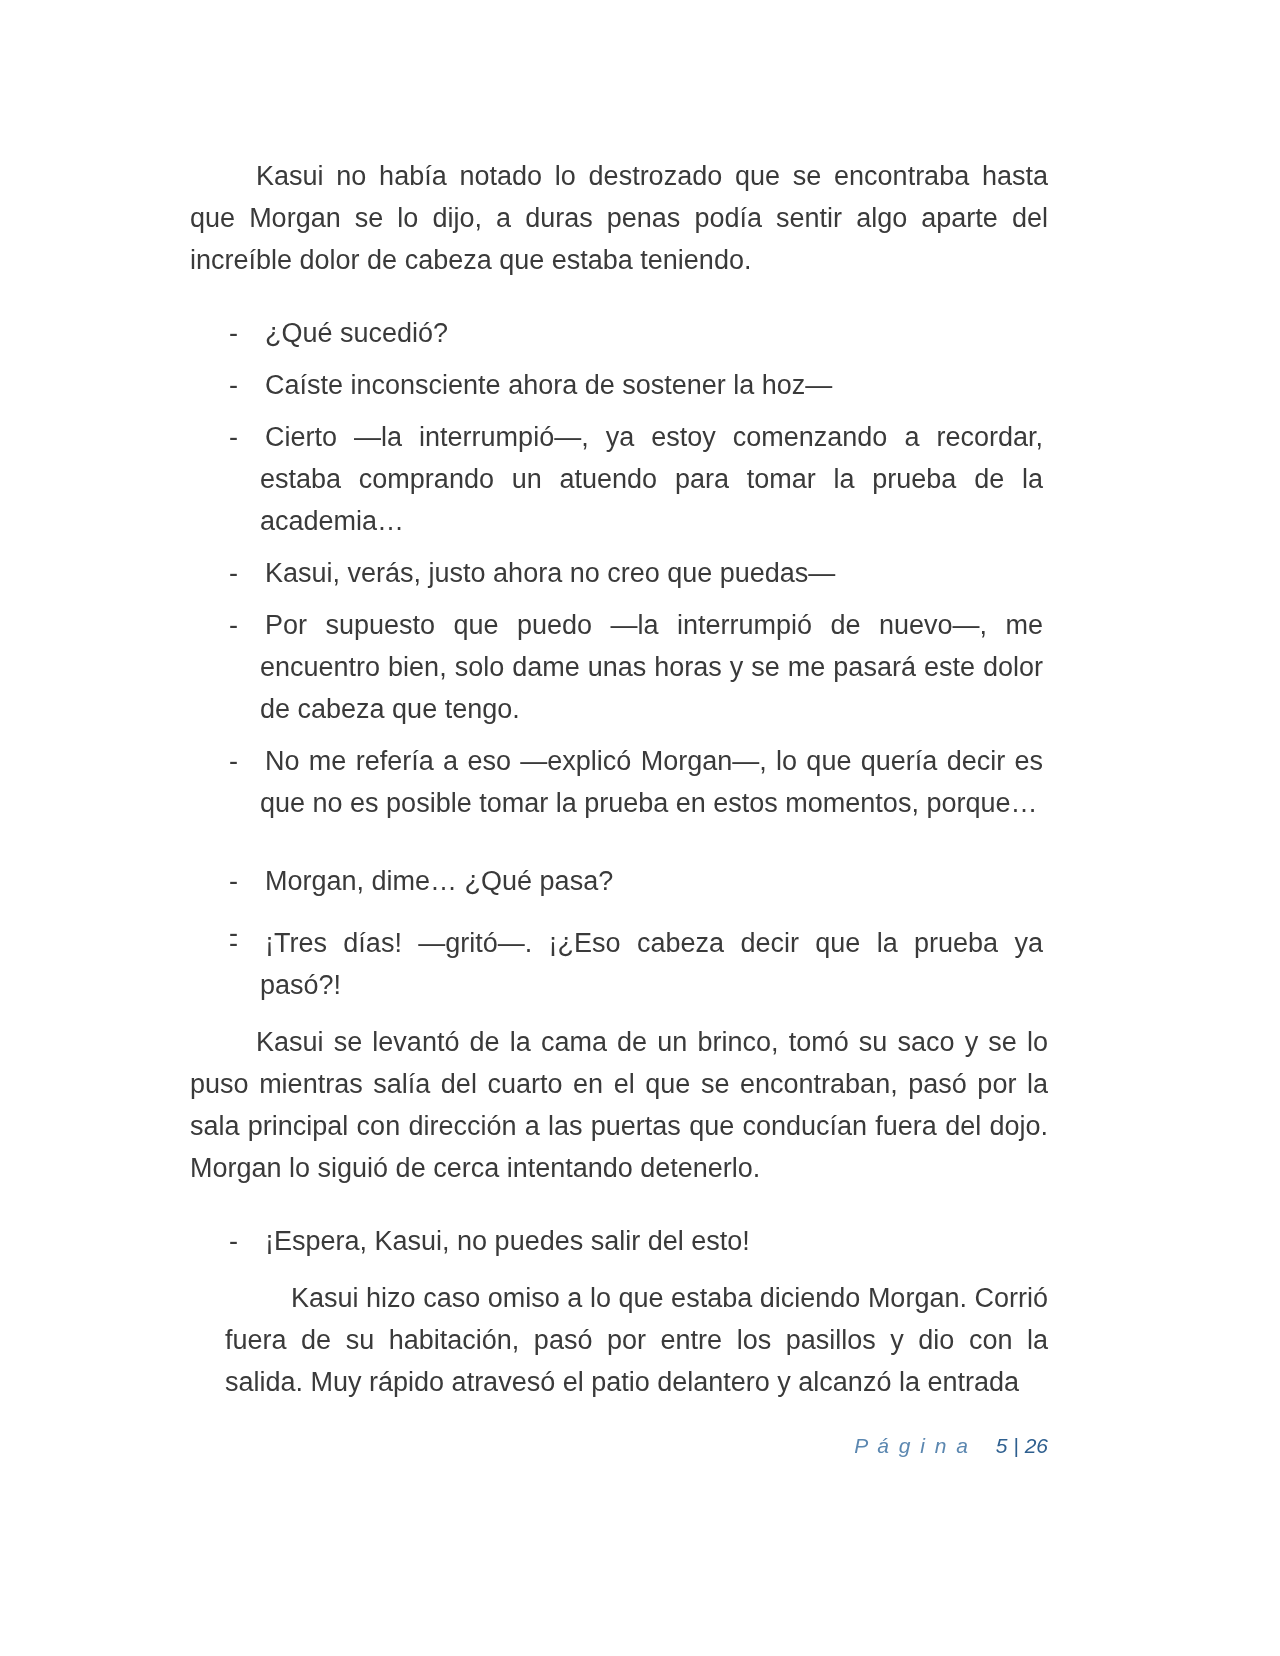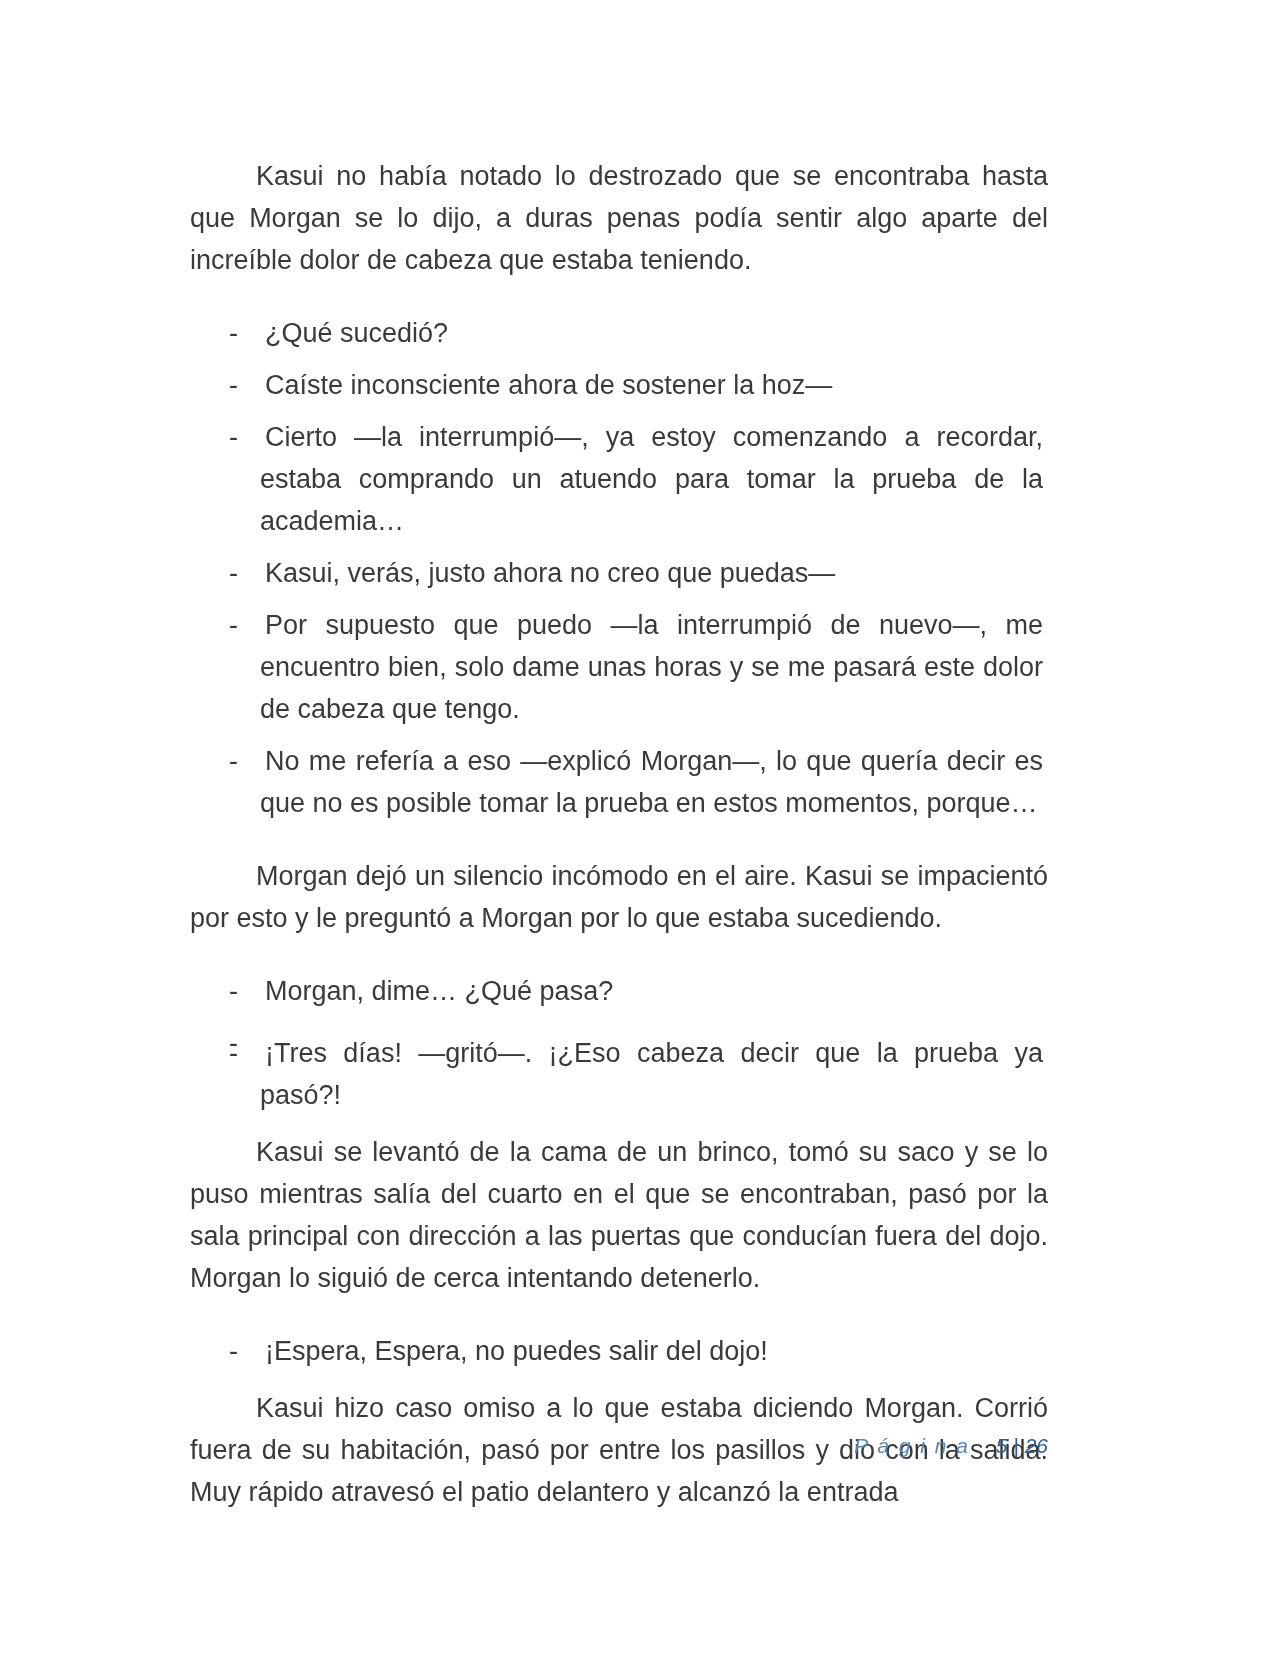--- a/index.html
+++ b/index.html
@@ -23,20 +23,21 @@
     font-size: 27px;
     line-height: 42px;
   }
   .para {
     text-align: justify;
     text-indent: 66px;
     margin: 0 0 16px 0;
   }
   .para.no-bottom {
     margin-bottom: 0;
+    margin-left: 35px;
   }
   .dialogue {
     margin: 0 0 16px 0;
   }
   .dialogue.tight {
     margin-bottom: 0;
   }
   .d-item {
     position: relative;
     padding-left: 70px;
@@ -94,42 +95,41 @@
       <div class="d-item">
         <span class="d-dash">-</span>
         <span class="d-text">Por supuesto que puedo —la interrumpió de nuevo—, me encuentro bien, solo dame unas horas y se me pasará este dolor de cabeza que tengo.</span>
       </div>
       <div class="d-item">
         <span class="d-dash">-</span>
         <span class="d-text">No me refería a eso —explicó Morgan—, lo que quería decir es que no es posible tomar la prueba en estos momentos, porque…</span>
       </div>
     </div>
 
-    <p class="para">Morgan dejó un silencio incómodo en el aire. Kasui se impacientó por esto y le preguntó a Morgan por lo que estaba sucediendo.</p>
 
     <div class="dialogue tight">
       <div class="d-item">
         <span class="d-dash">-</span>
         <span class="d-text">Morgan, dime… ¿Qué pasa?</span>
       </div>
       <div class="d-item">
         <span class="d-dash">-</span>
       </div>
       <div class="d-item">
         <span class="d-dash">-</span>
         <span class="d-text">¡Tres días! —gritó—. ¡¿Eso cabeza decir que la prueba ya pasó?!</span>
       </div>
     </div>
 
     <p class="para">Kasui se levantó de la cama de un brinco, tomó su saco y se lo puso mientras salía del cuarto en el que se encontraban, pasó por la sala principal con dirección a las puertas que conducían fuera del dojo. Morgan lo siguió de cerca intentando detenerlo.</p>
 
     <div class="dialogue tight">
       <div class="d-item">
         <span class="d-dash">-</span>
-        <span class="d-text">¡Espera, Espera, no puedes salir del dojo!</span>
+        <span class="d-text">¡Espera, Kasui, no puedes salir del esto!</span>
       </div>
     </div>
 
     <p class="para no-bottom">Kasui hizo caso omiso a lo que estaba diciendo Morgan. Corrió fuera de su habitación, pasó por entre los pasillos y dio con la salida. Muy rápido atravesó el patio delantero y alcanzó la entrada</p>
 
   </div>
 
   <div class="footer">
     <span class="footer-label">P á g i n a</span>
     <span class="footer-number">5 | 26</span>

